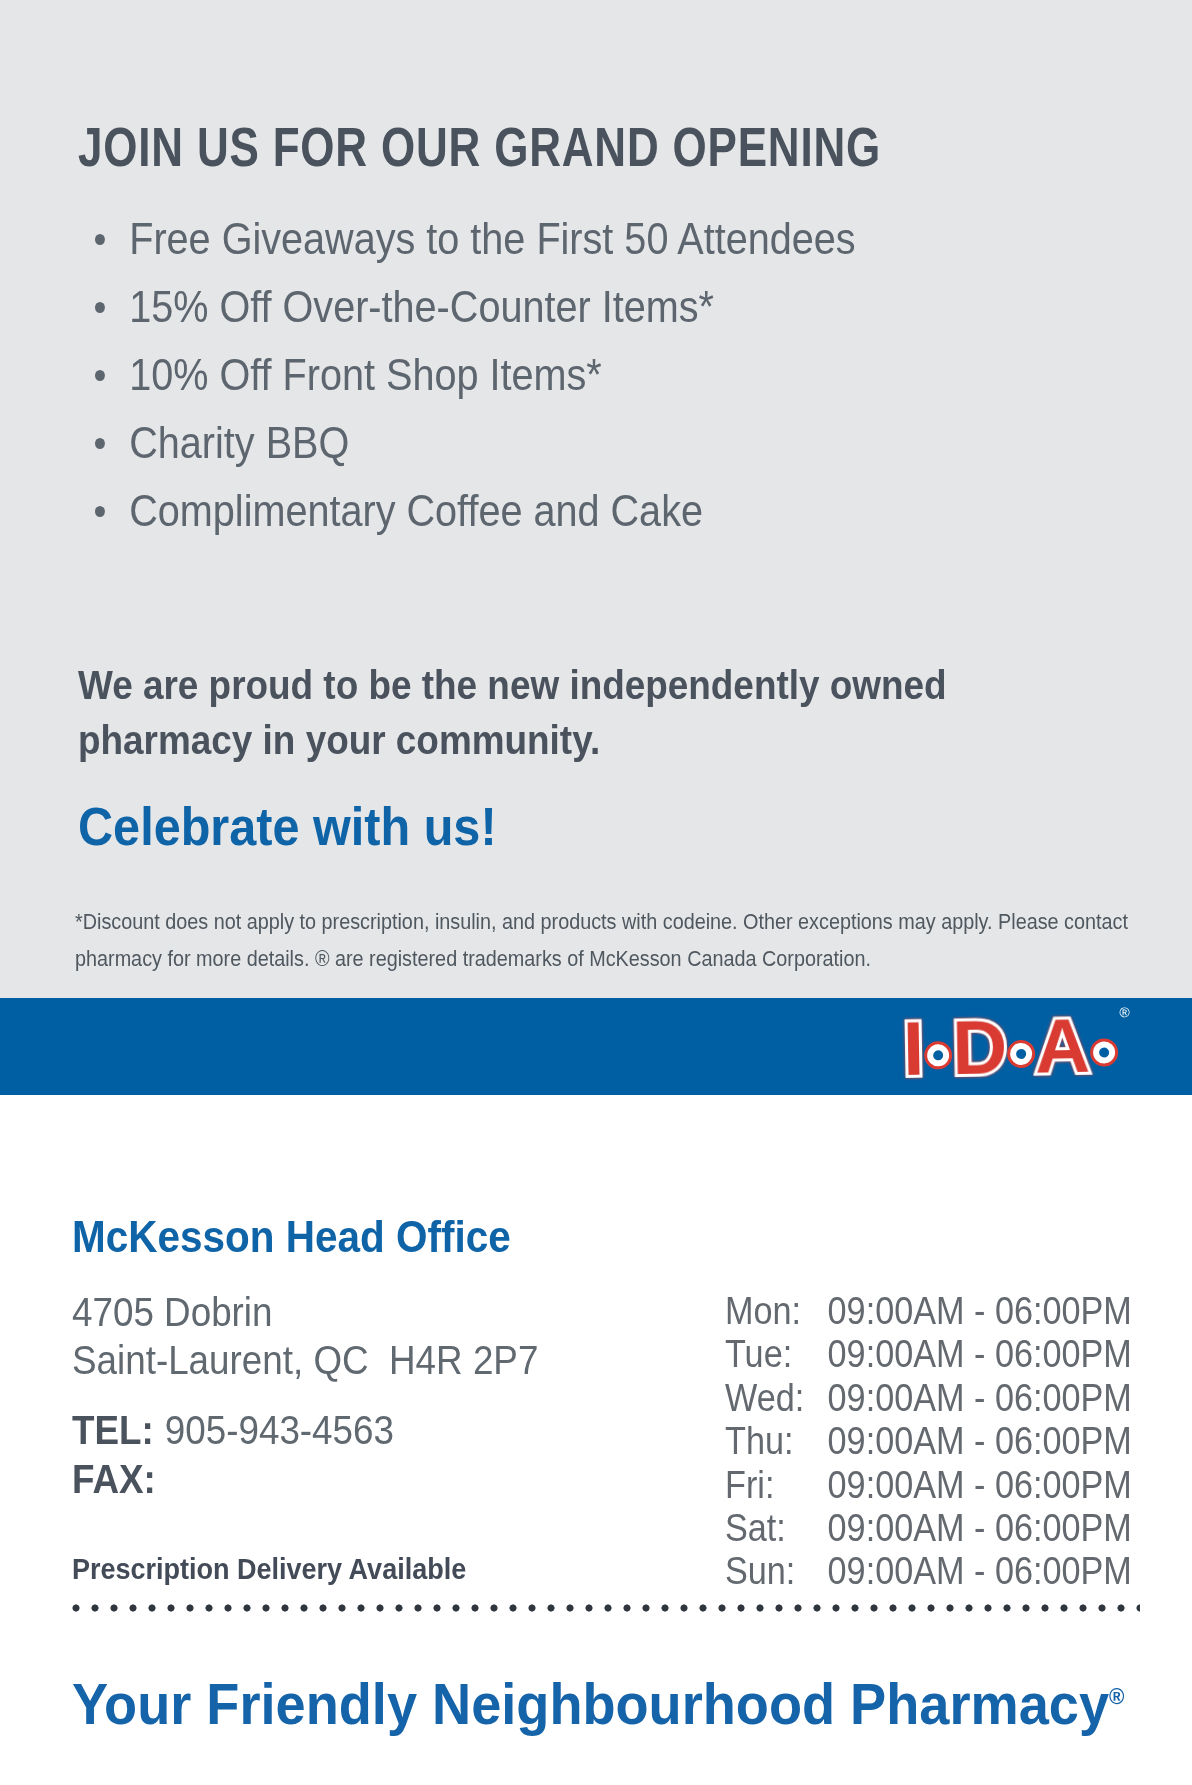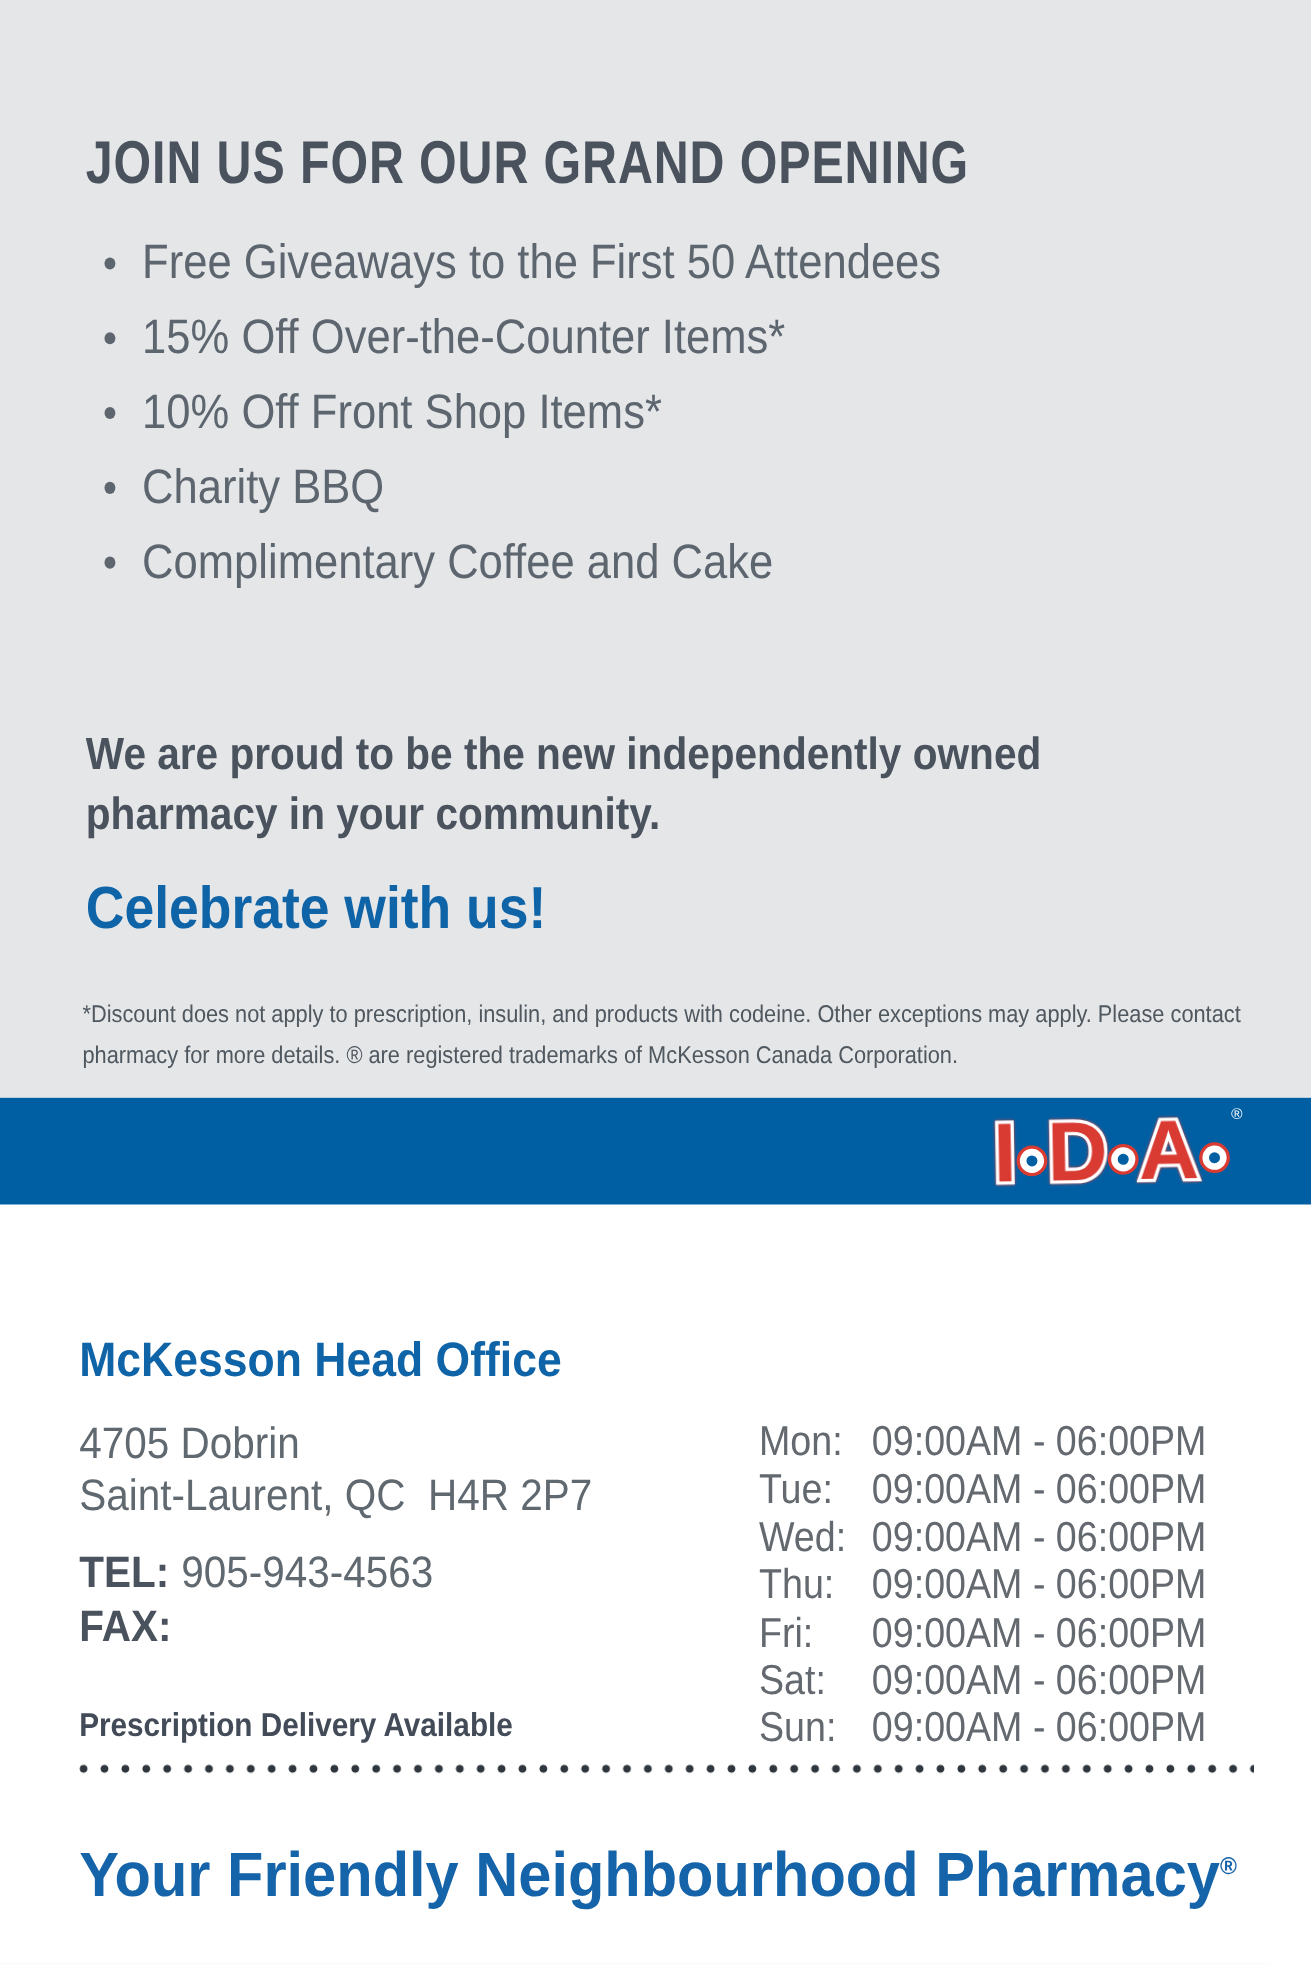--- a/index.html
+++ b/index.html
@@ -58,21 +58,21 @@
   }
   .telfax{
     position:absolute;left:72px;top:1406px;font-size:40px;line-height:49px;color:#606870;
     white-space:nowrap;transform:scaleX(.92);transform-origin:0 0;
   }
   .telfax .lbl{font-weight:bold;color:#4a525d;margin-right:12px;}
   .delivery{
     position:absolute;left:72px;top:1554px;font-size:30px;line-height:30px;font-weight:bold;
     color:#424b57;white-space:nowrap;transform:scaleX(.9);transform-origin:0 0;
   }
-  .hours{position:absolute;left:690px;top:1290px;}
+  .hours{position:absolute;left:725px;top:1290px;}
   .hours .hrow{
     position:relative;height:43.4px;font-size:38px;line-height:43.4px;color:#63696f;
     white-space:nowrap;transform:scaleX(.9);transform-origin:0 50%;width:460px;
   }
   .hours .time{position:absolute;left:114px;top:0;}
   .dotted-line{
     position:absolute;left:72px;top:1604px;width:1068px;height:8px;
     background-image:radial-gradient(circle at 4px 4px,#2f363d 3.2px,transparent 3.9px);
     background-size:19px 8px;background-repeat:repeat-x;
   }

